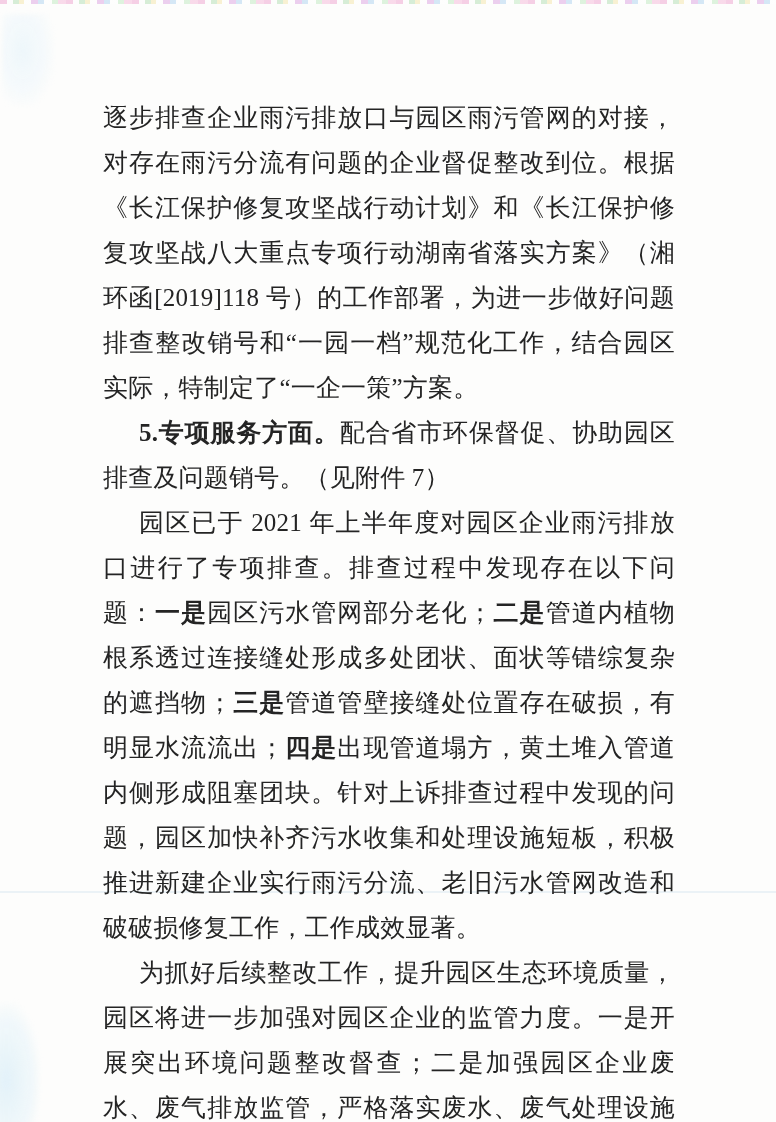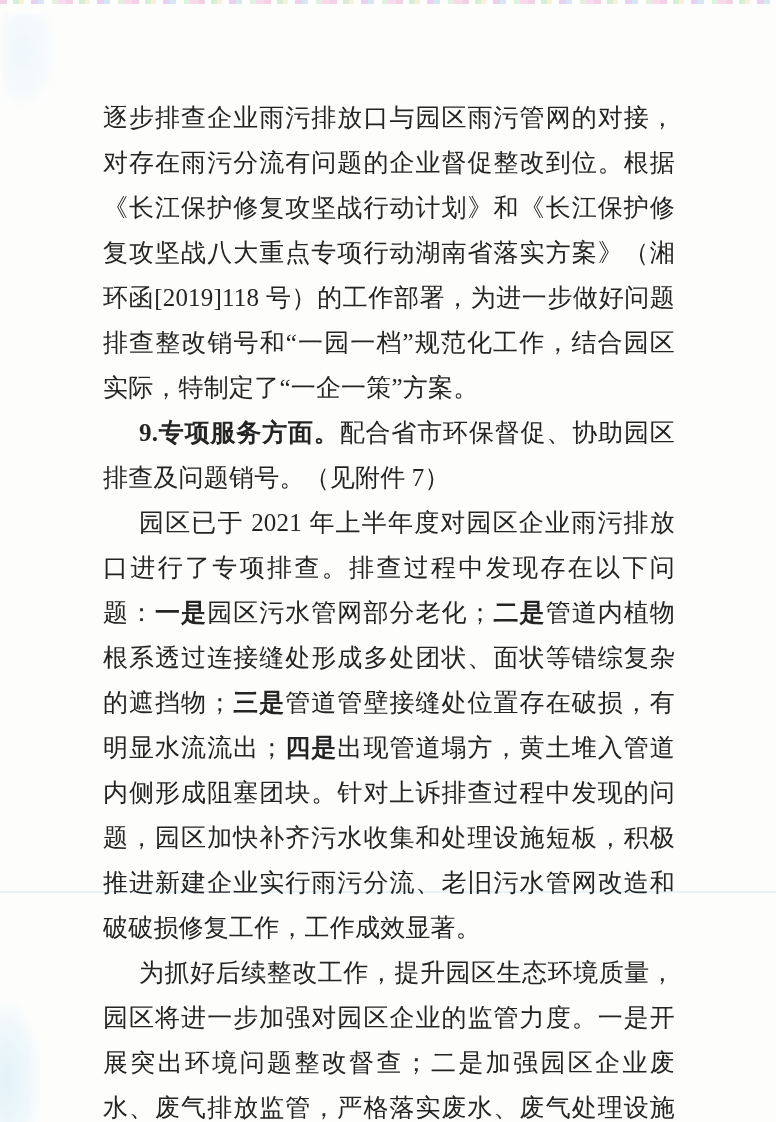--- a/index.html
+++ b/index.html
@@ -81,17 +81,17 @@
 </head>
 <body>
 
 <div class="page">
   <div class="scan-noise"></div>
   <div class="scan-smudge-top-left"></div>
   <div class="scan-smudge-bottom-left"></div>
   <div class="scan-line"></div>
   <div class="text-column">
       <p class="para"><span class="run">逐步排查企业雨污排放口与园区雨污管网的对接，对存在雨污分流有问题的企业督促整改到位。根据《长江保护修复攻坚战行动计划》和《长江保护修复攻坚战八大重点专项行动湖南省落实方案》（湘环函[2019]118 号）的工作部署，为进一步做好问题排查整改销号和“一园一档”规范化工作，结合园区实际，特制定了“一企一策”方案。</span></p>
-      <p class="para indent"><span class="run bold">9.专项服务方面。</span><span class="run">配合省市环保督促、协助园区排查及问题销号。（见附件 7）</span></p>
+      <p class="para indent"><span class="run bold">5.专项服务方面。</span><span class="run">配合省市环保督促、协助园区排查及问题销号。（见附件 7）</span></p>
       <p class="para indent"><span class="run">园区已于 2021 年上半年度对园区企业雨污排放口进行了专项排查。排查过程中发现存在以下问题：</span><span class="run bold">一是</span><span class="run">园区污水管网部分老化；</span><span class="run bold">二是</span><span class="run">管道内植物根系透过连接缝处形成多处团状、面状等错综复杂的遮挡物；</span><span class="run bold">三是</span><span class="run">管道管壁接缝处位置存在破损，有明显水流流出；</span><span class="run bold">四是</span><span class="run">出现管道塌方，黄土堆入管道内侧形成阻塞团块。针对上诉排查过程中发现的问题，园区加快补齐污水收集和处理设施短板，积极推进新建企业实行雨污分流、老旧污水管网改造和破破损修复工作，工作成效显著。</span></p>
       <p class="para indent"><span class="run">为抓好后续整改工作，提升园区生态环境质量，园区将进一步加强对园区企业的监管力度。一是开展突出环境问题整改督查；二是加强园区企业废水、废气排放监管，严格落实废水、废气处理设施是否能正常排放；三是强化对园区工业污水处理厂实施的监管，确保废水集中处理设施能够正常</span></p>
     </div>
 </div>
 
 </body></html>

